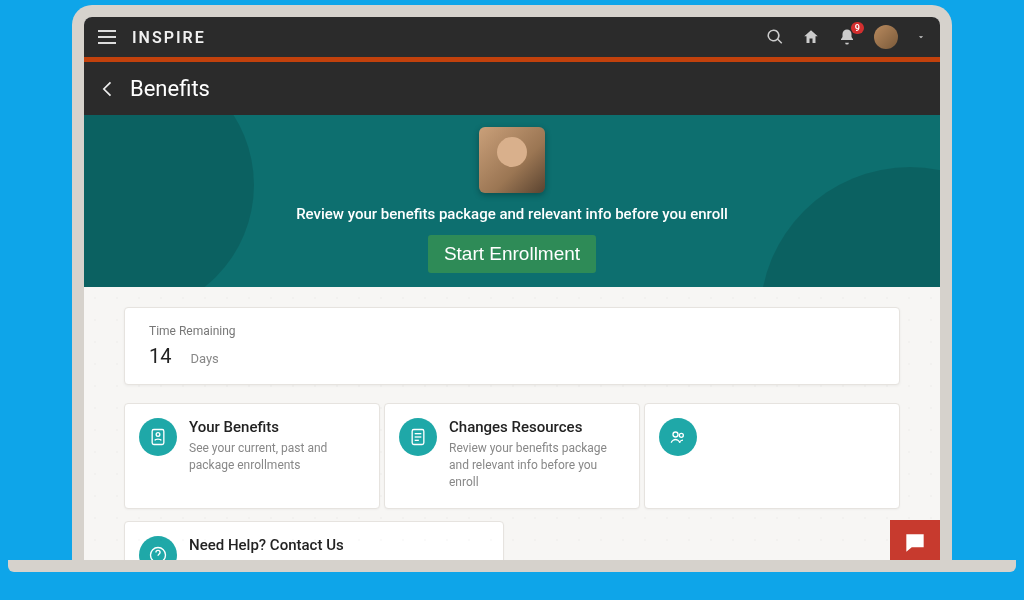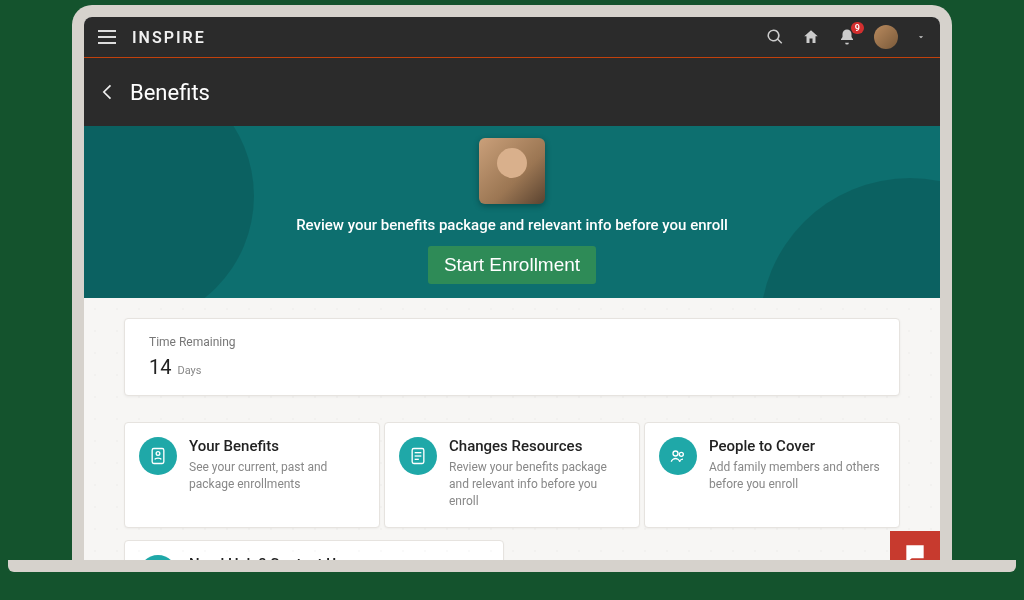--- a/index.html
+++ b/index.html
@@ -1,54 +1,54 @@
 <!DOCTYPE html>
 <html><head>
 <meta charset="utf-8">
 <style>
   * { box-sizing: border-box; margin: 0; padding: 0; }
   html, body { width: 1024px; height: 600px; font-family: -apple-system, BlinkMacSystemFont, "Segoe UI", Roboto, sans-serif; overflow: hidden; background: #e8e5e0; }
-  .laptop-frame { width: 1024px; height: 600px; position: relative; background: #14532d; }
+  .laptop-frame { width: 1024px; height: 600px; position: relative; background: #0ea5e9; }
   .laptop-bezel { position: absolute; left: 50%; top: 5px; transform: translateX(-50%); width: 880px; height: 555px; background: #d6d2cc; border-radius: 20px 20px 0 0; padding: 12px 12px 0 12px; }
   .laptop-base { position: absolute; left: 50%; bottom: 28px; transform: translateX(-50%); width: 1008px; height: 12px; background: #d6d2cc; border-radius: 0 0 6px 6px; }
   .screen { width: 100%; height: 100%; background: #fff; border-radius: 8px 8px 0 0; overflow: hidden; position: relative; }
 
   .topbar { height: 40px; background: #2b2b2b; display: flex; align-items: center; padding: 0 14px; color: #ddd; }
   .menu-icon { width: 22px; height: 22px; display: flex; flex-direction: column; justify-content: center; gap: 4px; cursor: pointer; }
   .menu-icon span { display: block; height: 2px; background: #ddd; width: 18px; }
   .brand { margin-left: 12px; font-weight: 600; letter-spacing: 2px; font-size: 16px; color: #f0f0f0; }
   .topbar-right { margin-left: auto; display: flex; align-items: center; gap: 18px; }
   .ico { width: 18px; height: 18px; fill: #ccc; cursor: pointer; display: block; }
   .badge-wrap { position: relative; }
   .badge { position: absolute; top: -6px; right: -8px; background: #d32f2f; color: #fff; font-size: 9px; border-radius: 8px; padding: 1px 4px; font-weight: 600; }
   .avatar-small { width: 24px; height: 24px; border-radius: 50%; background: linear-gradient(135deg,#b98a5e,#7a5a3a); }
   .caret { width: 10px; height: 10px; }
 
-  .subheader { height: 69px; background: #2b2b2b; display: flex; align-items: center; padding: 0 14px; border-top: 1px solid #c2410c; }
+  .subheader { height: 58px; background: #2b2b2b; display: flex; align-items: center; padding: 0 14px; border-top: 5px solid #c2410c; }
   .back-chevron { width: 20px; height: 20px; stroke: #eee; fill: none; stroke-width: 2; cursor: pointer; }
   .page-title { color: #fff; font-size: 22px; font-weight: 400; margin-left: 12px; }
 
   .hero { position: relative; height: 172px; background: #0d6f6f; overflow: hidden; display: flex; flex-direction: column; align-items: center; padding-top: 12px; }
   .hero::before, .hero::after { content: ""; position: absolute; border-radius: 50%; background: rgba(0,0,0,0.12); }
   .hero::before { width: 260px; height: 260px; left: -90px; top: -60px; }
   .hero::after { width: 300px; height: 300px; right: -120px; bottom: -180px; }
   .hero-avatar { width: 66px; height: 66px; border-radius: 6px; background: linear-gradient(135deg,#caa07a 0%, #9b7653 60%, #5a4330 100%); z-index: 1; box-shadow: 0 2px 6px rgba(0,0,0,0.3); position: relative; overflow: hidden; }
   .hero-avatar::after { content:""; position:absolute; left: 18px; top: 10px; width: 30px; height: 30px; background: #d9b08c; border-radius: 50%; }
   .hero-text { color: #fff; font-size: 15px; margin-top: 12px; z-index: 1; font-weight: 500; }
   .hero-btn { margin-top: 12px; background: #2e8b57; color: #fff; border: none; padding: 8px 16px; font-size: 19px; border-radius: 3px; cursor: pointer; z-index: 1; font-weight: 500; }
 
   .content { background: #f7f6f4; height: calc(100% - 40px - 52px - 172px); padding: 20px 40px 0 40px; position: relative; }
   .content::before { content:""; position:absolute; inset:0; background-image: radial-gradient(circle, rgba(0,0,0,0.02) 1px, transparent 1px); background-size: 22px 22px; pointer-events:none; }
   .info-card { position: relative; background: #fff; border: 1px solid #e6e3df; border-radius: 4px; display: flex; padding: 16px 24px; box-shadow: 0 1px 3px rgba(0,0,0,0.05); justify-content: center; }
   .info-col { flex: 1; }
   .info-label { font-size: 12px; color: #777; margin-bottom: 6px; }
   .info-big { font-size: 20px; font-weight: 400; color: #222; }
-  .info-small { font-size: 11px; color: #888; margin-left: 2px; }
+  .info-small { font-size: 13px; color: #888; margin-left: 15px; }
 
-  .tile-row { display: flex; gap: 4px; margin-top: 26px; position: relative; }
+  .tile-row { display: flex; gap: 4px; margin-top: 18px; position: relative; }
   .tile { flex: 1; background: #fff; border: 1px solid #e6e3df; border-radius: 4px; padding: 14px 14px 18px 14px; display: flex; gap: 12px; cursor: pointer; box-shadow: 0 1px 2px rgba(0,0,0,0.04); }
   .tile-icon { width: 38px; height: 38px; border-radius: 50%; background: #1fa8a8; flex-shrink: 0; display: flex; align-items: center; justify-content: center; }
   .tile-icon svg { width: 20px; height: 20px; fill: none; stroke: #fff; stroke-width: 1.6; }
   .tile-title { font-size: 15px; font-weight: 500; color: #222; margin-bottom: 4px; }
   .tile-desc { font-size: 12px; color: #888; line-height: 1.4; }
 
   .tile-half { width: calc(50% - 8px); margin-top: 12px; }
 
   .chat-fab { position: absolute; right: 0px; bottom: 0px; width: 50px; height: 46px; background: #c73a2e; display: flex; align-items: center; justify-content: center; cursor: pointer; }
   .chat-fab svg { width: 26px; height: 26px; fill: #fff; }
@@ -143,24 +143,20 @@
           </div>
           <div class="tile">
             <div class="tile-icon">
               <svg viewBox="0 0 24 24">
                   <circle cx="9" cy="9" r="3"></circle>
                   <circle cx="16" cy="10" r="2.4"></circle>
                   <path d="M4 19c0-3 4-4 5-4s5 1 5 4"></path>
                   <path d="M14 19c0-2.4 3-3.2 4-3.2"></path>
                 </svg>
             </div>
-            <div>
-              <div class="tile-title">People to Cover</div>
-              <div class="tile-desc">Add family members and others before you enroll</div>
-            </div>
           </div>
         </div>
 
         <div class="tile tile-half">
           <div class="tile-icon">
             <svg viewBox="0 0 24 24">
                 <circle cx="12" cy="12" r="9"></circle>
                 <path d="M9.5 9a2.5 2.5 0 015 0c0 1.5-2.5 2-2.5 4"></path>
                 <line x1="12" y1="17" x2="12" y2="17.2"></line>
               </svg>

